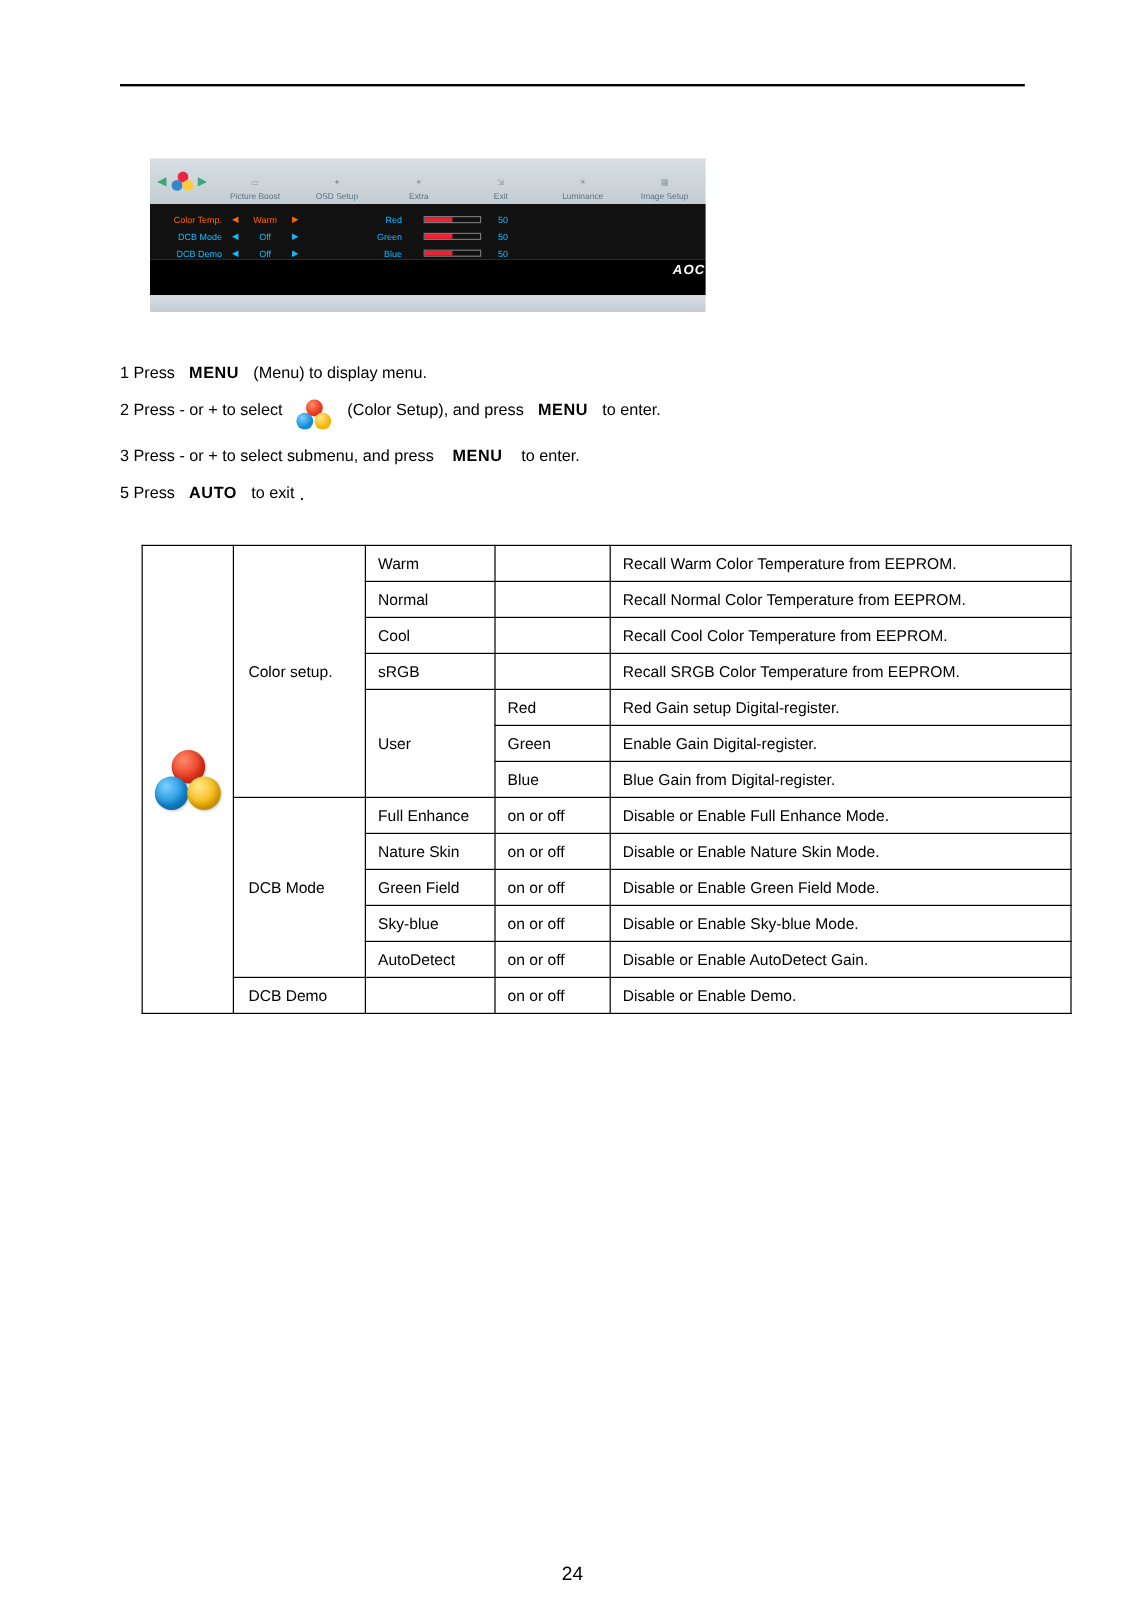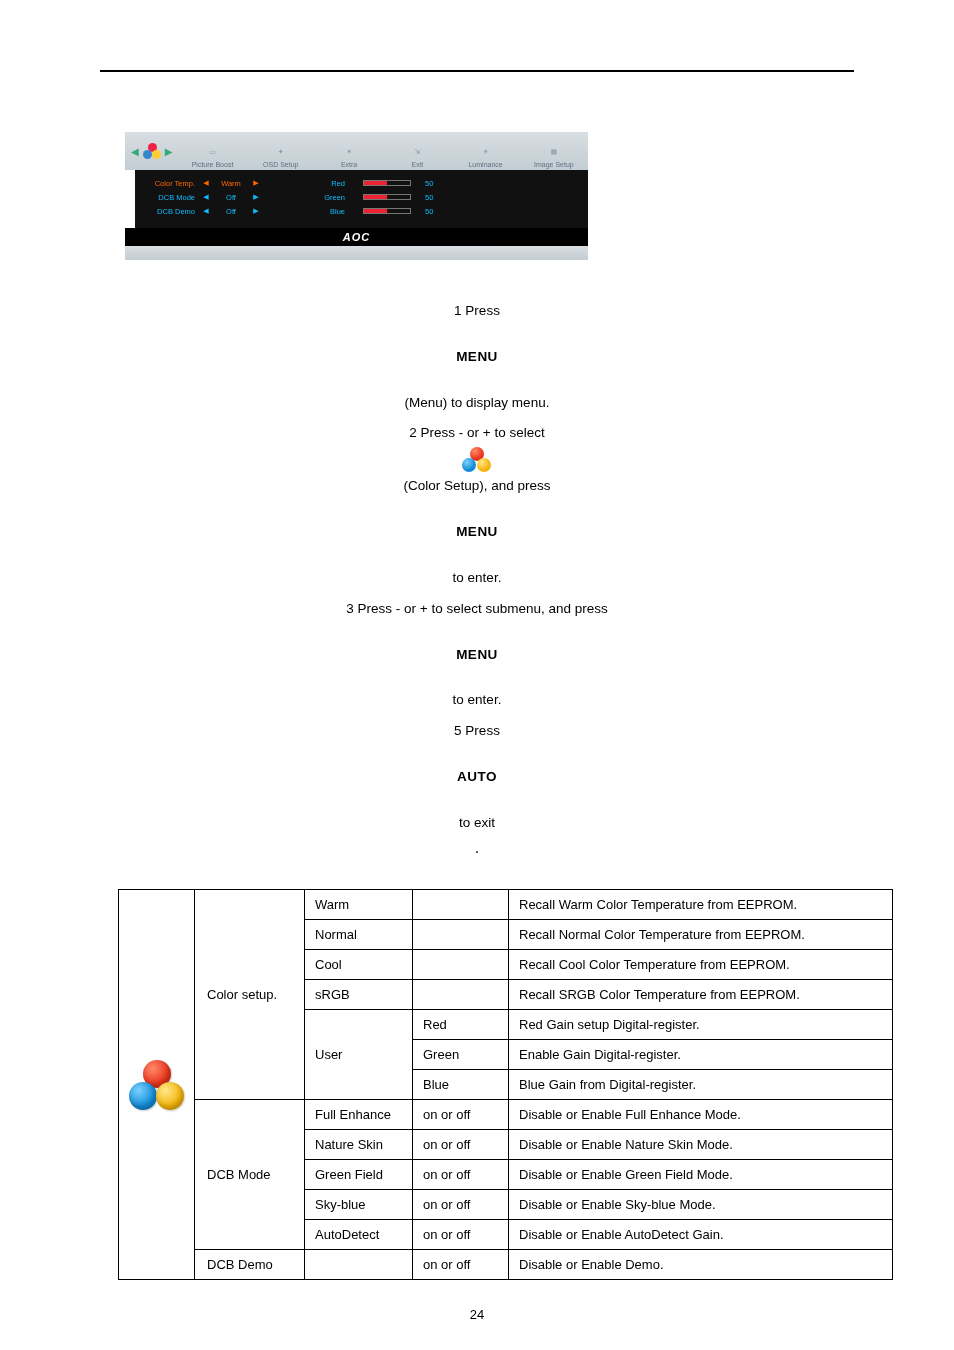--- a/index.html
+++ b/index.html
@@ -13,36 +13,36 @@
     .osd-nav { display: flex; align-items: center; padding: 0 6px; gap: 4px; }
     .chev { color: #3a7; font-size: 10px; }
     .color-icon-sm { position: relative; width: 18px; height: 16px; }
     .ball { position: absolute; width: 9px; height: 9px; border-radius: 50%; }
     .b-r { background: #e24; top: 0; left: 5px; }
     .b-b { background: #38c; top: 7px; left: 0; }
     .b-y { background: #fc3; top: 7px; left: 9px; }
     .osd-tabs { display: flex; flex: 1; justify-content: space-around; align-items: flex-end; height: 100%; padding-bottom: 2px; }
     .osd-tab { text-align: center; color: #5b7280; font-size: 7px; width: 52px; }
     .osd-tab-ico { height: 18px; display: flex; align-items: center; justify-content: center; opacity: .6; }
-    .osd-mid { background: #111; height: 58px; padding: 6px 10px; margin-left: 10px; }
+    .osd-mid { background: #111; height: 46px; padding: 6px 10px; }
     .osd-row { display: flex; align-items: center; gap: 8px; height: 14px; color: #f60; font-size: 7.5px; }
     .osd-row.alt { color: #1bf; }
     .osd-lbl { width: 50px; text-align: right; }
     .osd-tri { color: inherit; font-size: 7px; width: 6px; text-align: center; }
     .osd-val { width: 28px; text-align: center; }
     .osd-rgb { width: 28px; text-align: right; color: #1bf; margin-left: 50px; }
     .osd-bar { width: 48px; height: 6px; border: 1px solid #777; margin-left: 10px; background: #111; position: relative; }
     .osd-bar::before { content: ""; position: absolute; left: 0; top: 0; bottom: 0; width: 50%; background: #e23; }
     .osd-num { color: #1bf; margin-left: 6px; }
-    .osd-aoc { background: #000; height: 18px; color: #fff; font-style: italic; font-weight: bold; text-align: center; font-size: 11px; letter-spacing: 1px; line-height: 18px; font-family: Arial; }
+    .osd-aoc { background: #000; height: 30px; color: #fff; font-style: italic; font-weight: bold; text-align: right; font-size: 11px; letter-spacing: 1px; line-height: 18px; font-family: Arial; }
     .osd-foot { height: 14px; background: linear-gradient(#d8dee2,#c3cdd3); }
     
     
     .steps { font-size: 13.5px; line-height: 1.4; }
-    .step { margin: 12px 0; display: flex; align-items: center; flex-wrap: wrap; gap: 4px; flex-direction: column; }
+    .step { margin: 12px 0; display: flex; align-items: flex-start; flex-wrap: wrap; gap: 4px; }
     .step .kw { font-weight: bold; font-family: Arial; letter-spacing: .5px; }
     .step .period { font-size: 16px; }
     .color-icon-lg { position: relative; width: 30px; height: 26px; display: inline-block; margin: 0 8px; }
     .color-icon-lg .lb { width: 14px; height: 14px; }
     .color-icon-lg .lr { top: 0; left: 8px; }
     .color-icon-lg .lbl { top: 11px; left: 0; }
     .color-icon-lg .ly { top: 11px; left: 15px; }
     
     
     .tbl-wrap { margin: 30px 0 0 18px; }
@@ -51,21 +51,21 @@
     .icon-cell { width: 70px; text-align: center; }
     .c2 { width: 110px; padding-left: 12px; }
     .c3 { width: 108px; }
     .c4 { width: 96px; }
     .big-icon { position: relative; width: 55px; height: 50px; margin: 0 auto; }
     .big-icon .bb { position: absolute; width: 28px; height: 28px; border-radius: 50%; box-shadow: inset -2px -3px 5px rgba(0,0,0,.25), 1px 1px 2px rgba(0,0,0,.2); }
     .big-icon .br { background: radial-gradient(circle at 35% 30%, #ff8a6a, #e8341c 60%); top: 0; left: 14px; }
     .big-icon .bbb { background: radial-gradient(circle at 35% 30%, #7cd1ff, #128bd6 60%); top: 22px; left: 0; }
     .big-icon .by { background: radial-gradient(circle at 35% 30%, #ffe98a, #f4b40a 60%); top: 22px; left: 27px; }
     
-    .page-num { position: absolute; bottom: 28px; left: 0; right: 0; text-align: center; font-size: 13px; }
+    .page-num { position: absolute; bottom: 28px; left: 0; right: 0; text-align: center; font-size: 16px; }
   </style>
 </head>
 <body>
 
 <div class="page">
   <div class="rule"></div>
 
   <div class="osd">
     <div class="osd-top">
       <div class="osd-nav">

